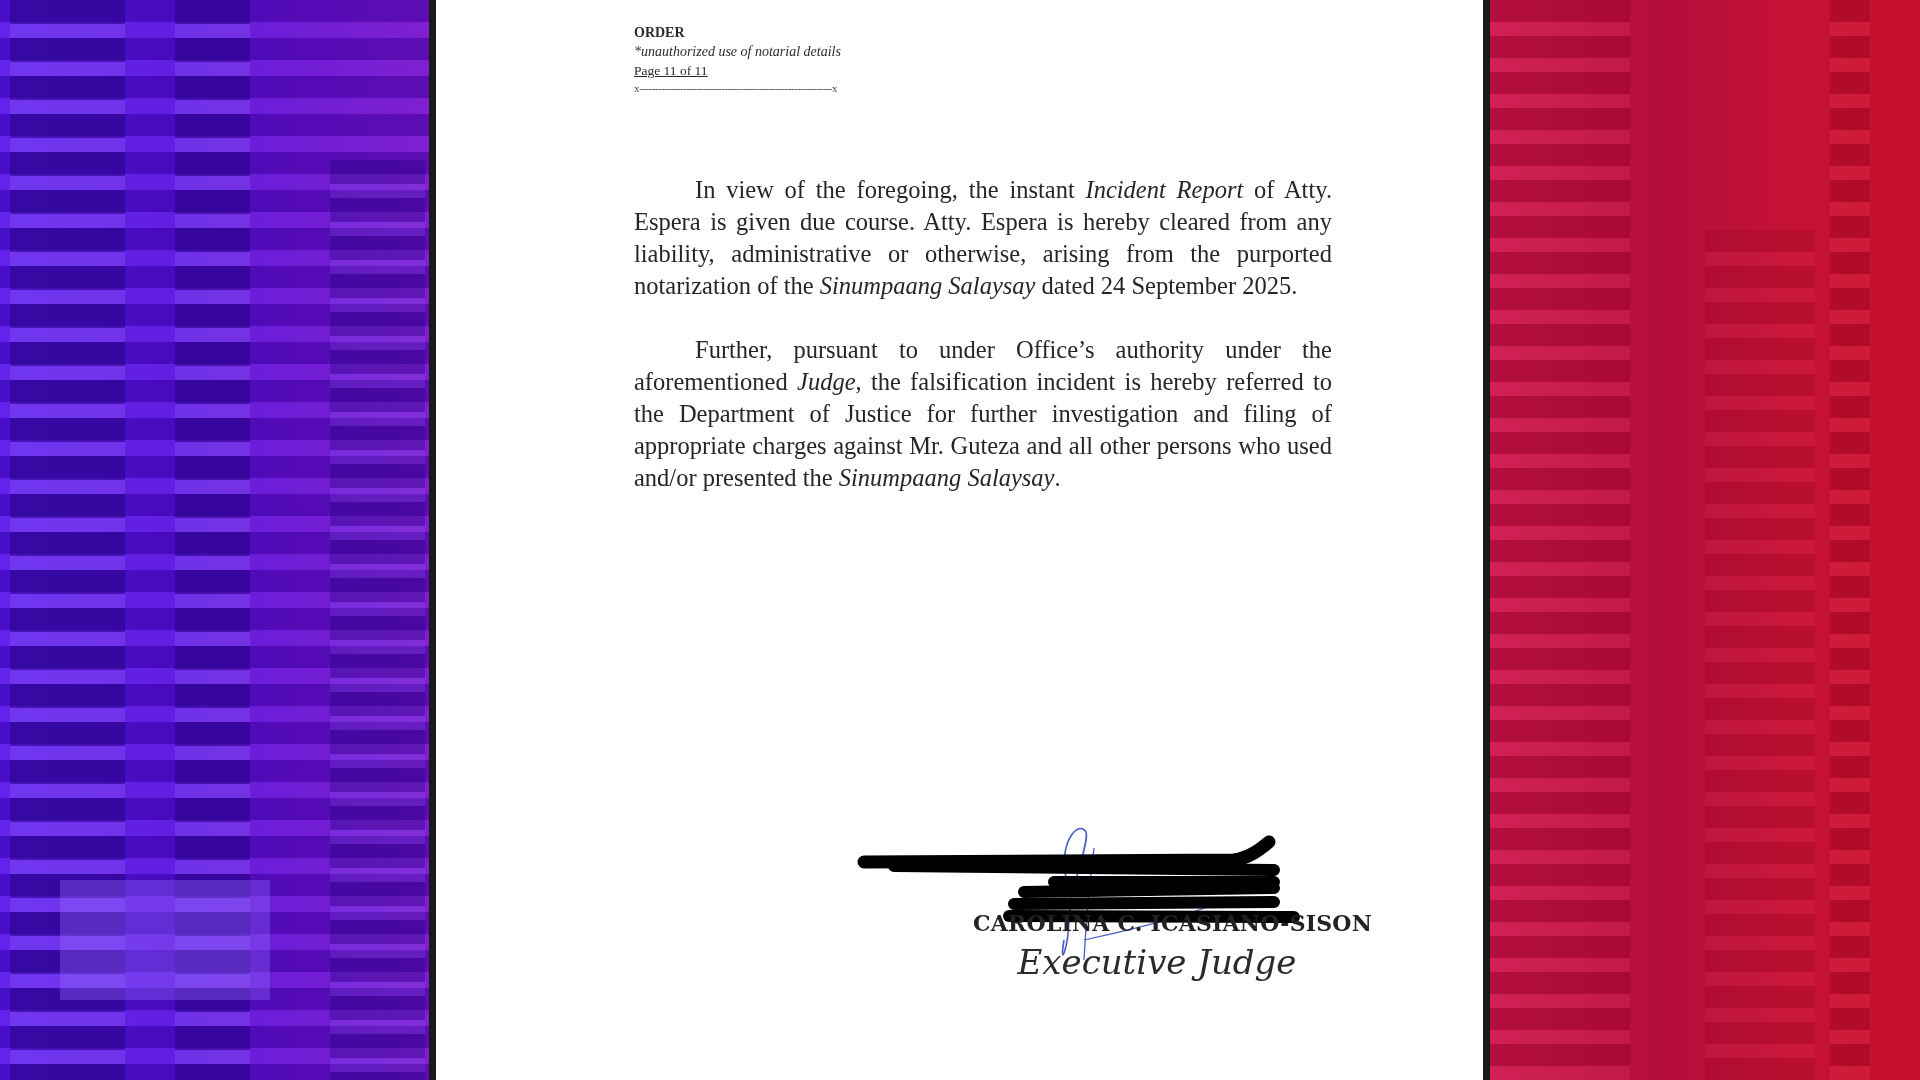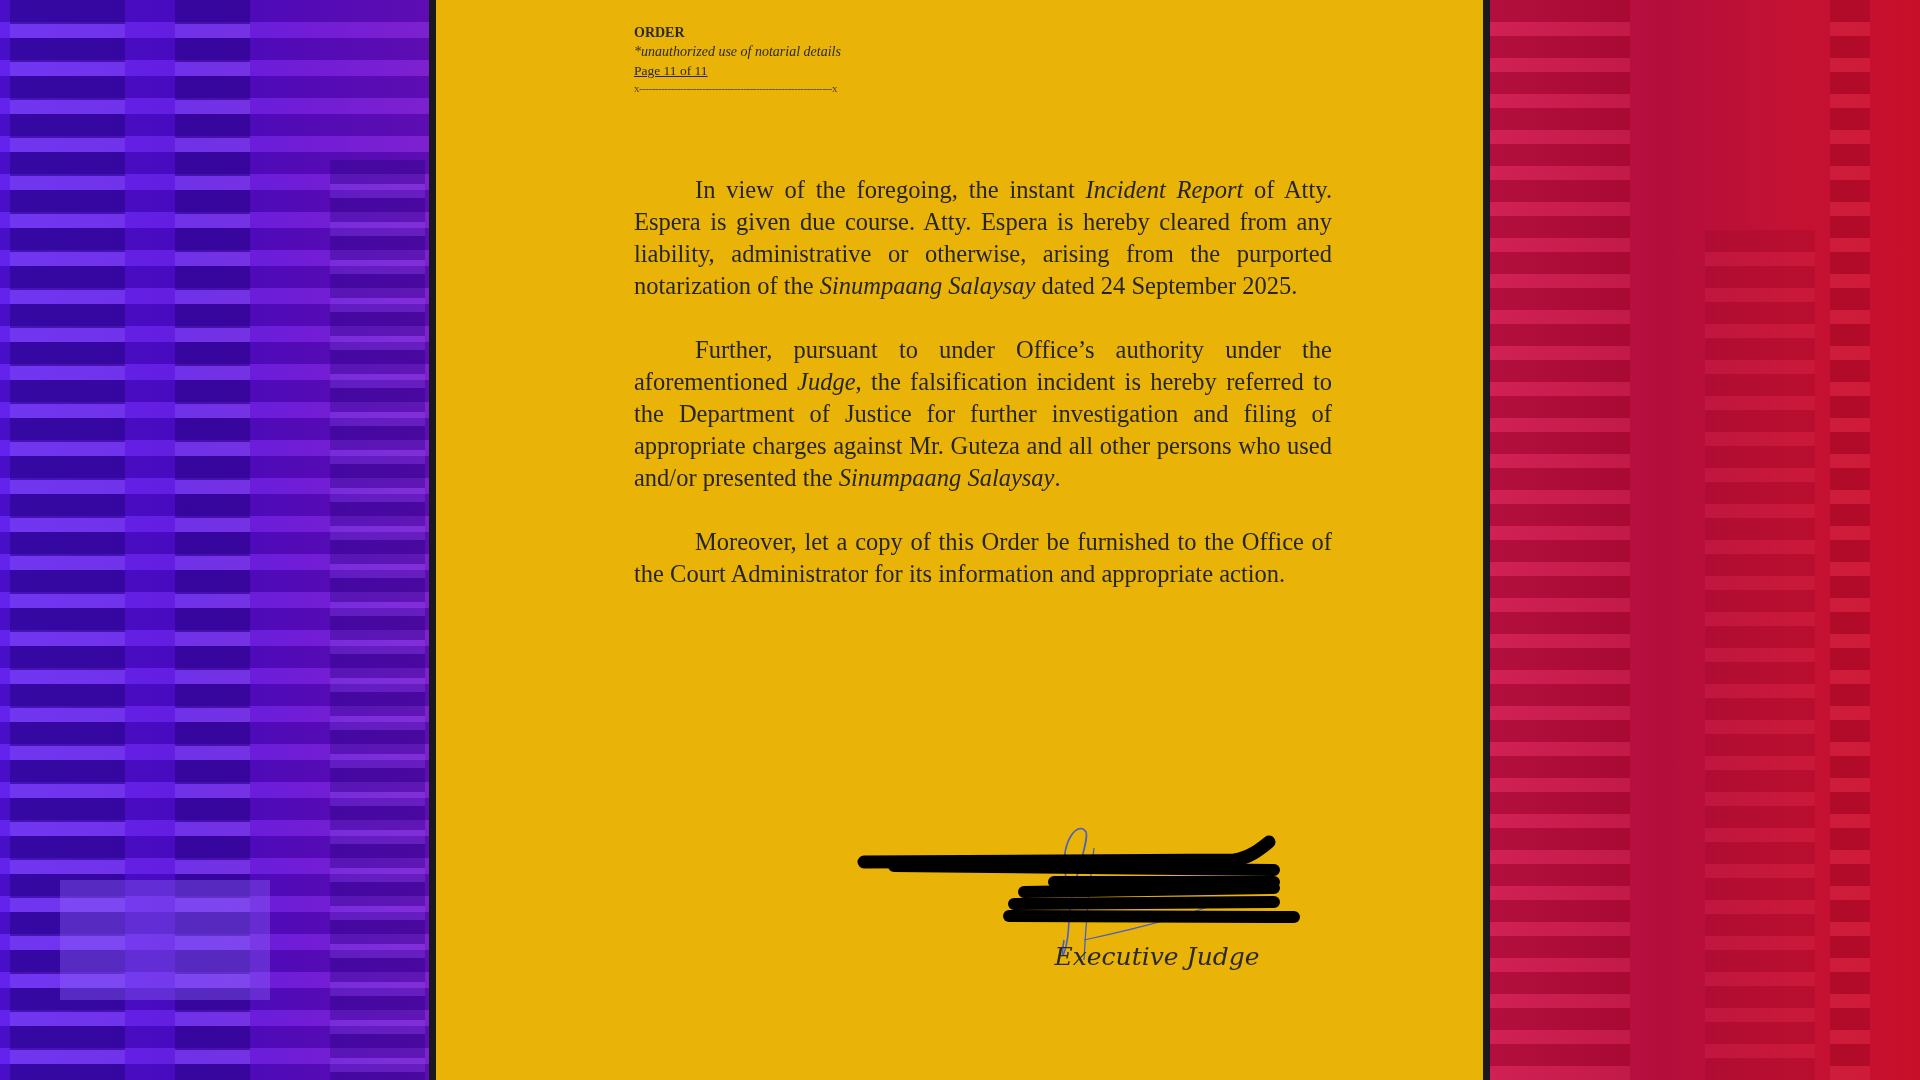--- a/index.html
+++ b/index.html
@@ -36,21 +36,21 @@
     .bg-right .t1 { left: 0; width: 140px; }
     .bg-right .t2 { left: 340px; width: 40px; }
     .bg-right .t3 { left: 215px; width: 110px; top: 230px; opacity: .6; }
     .frame-left, .frame-right {
       position: absolute; top: 0; width: 7px; height: 1080px; background: #1a1a1e;
     }
     .frame-left { left: 429px; }
     .frame-right { left: 1483px; }
     .page {
       position: absolute; left: 436px; top: 0; width: 1047px; height: 1080px;
-      background: #eab308;
+      background: #ffffff;
     }
     .header {
       position: absolute; left: 198px; top: 24px;
       font-family: "Liberation Serif", serif; color: #2a2a2a;
     }
     .header .order { font-size: 14px; font-weight: bold; line-height: 18px; }
     .header .subject { font-size: 14px; font-style: italic; line-height: 19px; }
     .header .pageno { font-size: 13.5px; line-height: 19px; text-decoration: underline; }
     .header .rule { font-size: 11px; line-height: 16px; letter-spacing: -0.5px; color: #444; }
     .body {
@@ -66,21 +66,21 @@
       position: absolute; left: 418px; top: 820px; width: 520px; height: 160px;
     }
     .sig svg { position: absolute; left: 0; top: 0; }
     .sig-name {
       position: absolute; left: 504px; top: 910px; width: 432px; text-align: right;
       font-family: "DejaVu Serif", serif; font-weight: bold; font-size: 22px; color: #222;
       letter-spacing: 0.2px;
     }
     .sig-title {
       position: absolute; left: 556px; top: 942px; width: 330px; text-align: center;
-      font-family: "DejaVu Serif", serif; font-style: italic; font-size: 25px; color: #2a2a2a;
+      font-family: "DejaVu Serif", serif; font-style: italic; font-size: 34px; color: #2a2a2a;
     }
   </style>
 </head>
 <body>
 
 <div class="bg-left">
   <div class="tower t1"></div>
   <div class="tower t2"></div>
   <div class="tower t3"></div>
   <div class="base"></div>
@@ -97,30 +97,30 @@
   <div class="header">
     <div class="order">ORDER</div>
     <div class="subject">*unauthorized use of notarial details</div>
     <div class="pageno">Page 11 of 11</div>
     <div class="rule">x-------------------------------------------------------------x</div>
   </div>
 
   <div class="body">
     <p class="indent"><span>In view of the foregoing, the instant </span><em>Incident Report</em><span> of Atty. Espera is given due course. Atty. Espera is hereby cleared from any liability, administrative or otherwise, arising from the purported notarization of the </span><em>Sinumpaang Salaysay</em><span> dated 24 September 2025.</span></p>
     <p class="indent"><span>Further, pursuant to under Office’s authority under the aforementioned </span><em>Judge</em><span>, the falsification incident is hereby referred to the Department of Justice for further investigation and filing of appropriate charges against Mr. Guteza and all other persons who used and/or presented the </span><em>Sinumpaang Salaysay</em><span>.</span></p>
-    <p class="indent"><span>Moreover, let a copy of this Order be furnished to the Office of the Court Administrator for its information and appropriate action.</span></p>
   </div>
 
   <div class="sig">
     <svg width="520" height="160" viewBox="0 0 520 160">
       <path d="M212 58 C 205 20, 225 0, 232 12 C 236 22, 215 70, 215 100 C 214 130, 205 150, 210 120" fill="none" stroke="#4a5fc0" stroke-width="1.6"></path>
       <path d="M240 28 C 236 60, 232 100, 230 140" fill="none" stroke="#4a5fc0" stroke-width="1.3"></path>
       <path d="M230 120 C 300 105, 350 90, 370 80" fill="none" stroke="#4a5fc0" stroke-width="1.2"></path>
       <path d="M10 42 L 380 40 C 395 38, 405 30, 415 22" fill="none" stroke="#000" stroke-width="13" stroke-linecap="round"></path>
       <path d="M40 46 L 420 50" fill="none" stroke="#000" stroke-width="12" stroke-linecap="round"></path>
       <path d="M200 62 L 420 62" fill="none" stroke="#000" stroke-width="12" stroke-linecap="round"></path>
       <path d="M170 72 L 420 68" fill="none" stroke="#000" stroke-width="12" stroke-linecap="round"></path>
       <path d="M160 84 L 420 82" fill="none" stroke="#000" stroke-width="12" stroke-linecap="round"></path>
       <path d="M155 96 L 440 97" fill="none" stroke="#000" stroke-width="12" stroke-linecap="round"></path>
     </svg>
   </div>
+  <div class="sig-name">CAROLINA C. ICASIANO-SISON</div>
   <div class="sig-title">Executive Judge</div>
 </div>
 
 </body></html>

